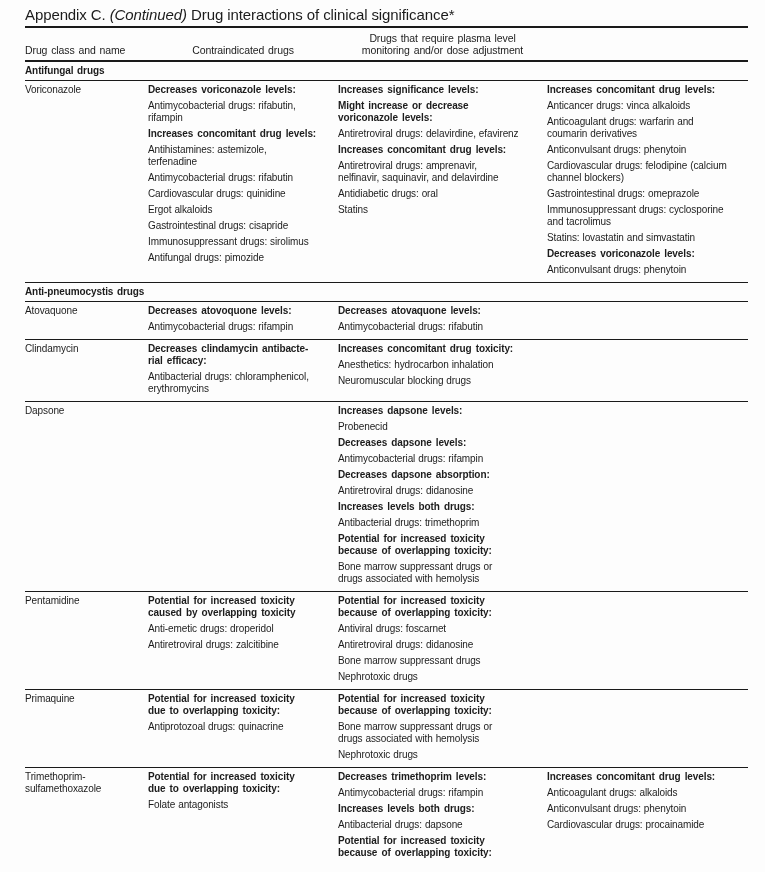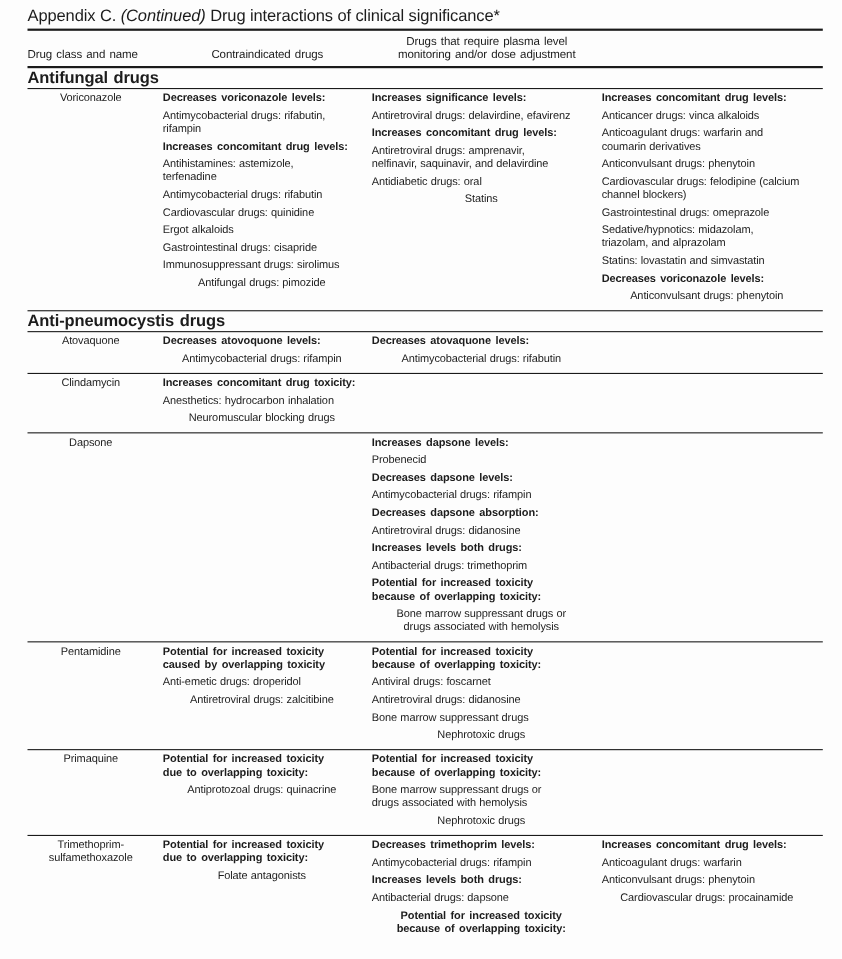--- a/index.html
+++ b/index.html
@@ -40,39 +40,39 @@
     line-height: 12px;
     align-items: end;
     padding: 4px 0 4px;
     word-spacing: 1px;
   }
   .hc { white-space: pre-line; }
   .hc.c { text-align: center; padding: 0 4px; }
 
   .section-heading {
     font-weight: bold;
-    font-size: 15px;
+    font-size: 10px;
     line-height: 12px;
     padding: 3px 0 3px;
     word-spacing: 1px;
   }
 
   .row { padding: 3px 0 5px; }
 
   .cell {
     font-size: 10px;
     line-height: 12px;
     padding-right: 10px;
   }
   .cell p {
     margin: 0 0 4px;
     white-space: pre-line;
     word-spacing: 0.3px;
   }
-  .cell p:last-child { margin-bottom: 1px; text-align: center; }
+  .cell p:last-child { margin-bottom: 1px; }
   .cell p.b { font-weight: bold; word-spacing: 1.4px; }
   .cell.drug { padding-right: 8px; }
 </style>
 </head>
 <body>
 
 <div class="page">
   <div class="inner">
 
     <div class="title"><span>Appendix C. </span><span class="it">(Continued)</span><span> Drug interactions of clinical significance*</span></div>
@@ -104,38 +104,40 @@
 terfenadine</p>
             <p>Antimycobacterial drugs: rifabutin</p>
             <p>Cardiovascular drugs: quinidine</p>
             <p>Ergot alkaloids</p>
             <p>Gastrointestinal drugs:  cisapride</p>
             <p>Immunosuppressant drugs: sirolimus</p>
             <p>Antifungal drugs: pimozide</p>
           </div>
           <div class="cell">
             <p class="b">Increases significance levels:</p>
+            <p class="b">Might increase or decrease
+voriconazole levels:</p>
             <p>Antiretroviral drugs: delavirdine, efavirenz</p>
             <p class="b">Increases concomitant drug levels:</p>
             <p>Antiretroviral drugs: amprenavir,
 nelfinavir, saquinavir, and delavirdine</p>
             <p>Antidiabetic drugs: oral</p>
             <p>Statins</p>
           </div>
           <div class="cell">
             <p class="b">Increases concomitant drug levels:</p>
             <p>Anticancer drugs:  vinca alkaloids</p>
             <p>Anticoagulant drugs: warfarin and
 coumarin derivatives</p>
             <p>Anticonvulsant drugs: phenytoin</p>
             <p>Cardiovascular drugs: felodipine (calcium
 channel blockers)</p>
             <p>Gastrointestinal drugs: omeprazole</p>
-            <p>Sedative/hypnotics: midazolam,
-triazolam, and alprazolam</p>
+            <p>Immunosuppressant drugs: cyclosporine
+and tacrolimus</p>
             <p>Statins: lovastatin and simvastatin</p>
             <p class="b">Decreases voriconazole levels:</p>
             <p>Anticonvulsant drugs: phenytoin</p>
           </div>
         </div>
         <div class="rule"></div>
         <div class="section-heading">Anti-pneumocystis drugs</div>
         <div class="rule"></div>
         <div class="grid row">
           <div class="cell drug">
@@ -148,20 +150,26 @@
           <div class="cell">
             <p class="b">Decreases atovaquone levels:</p>
             <p>Antimycobacterial drugs:  rifabutin</p>
           </div>
           <div class="cell"></div>
         </div>
         <div class="rule"></div>
         <div class="grid row">
           <div class="cell drug">
             <p>Clindamycin</p>
+          </div>
+          <div class="cell">
+            <p class="b">Decreases clindamycin antibacte-
+rial efficacy:</p>
+            <p>Antibacterial drugs: chloramphenicol,
+erythromycins</p>
           </div>
           <div class="cell">
             <p class="b">Increases concomitant drug toxicity:</p>
             <p>Anesthetics: hydrocarbon inhalation</p>
             <p>Neuromuscular blocking drugs</p>
           </div>
           <div class="cell"></div>
         </div>
         <div class="rule"></div>
         <div class="grid row">
@@ -238,21 +246,21 @@
           <div class="cell">
             <p class="b">Decreases trimethoprim levels:</p>
             <p>Antimycobacterial drugs: rifampin</p>
             <p class="b">Increases levels both drugs:</p>
             <p>Antibacterial drugs: dapsone</p>
             <p class="b">Potential for increased toxicity
 because of overlapping toxicity:</p>
           </div>
           <div class="cell">
             <p class="b">Increases concomitant drug levels:</p>
-            <p>Anticoagulant drugs: warfarin</p>
+            <p>Anticoagulant drugs: alkaloids</p>
             <p>Anticonvulsant drugs: phenytoin</p>
             <p>Cardiovascular drugs: procainamide</p>
           </div>
         </div>
       </div>
 
   </div>
 </div>
 
 </body></html>

